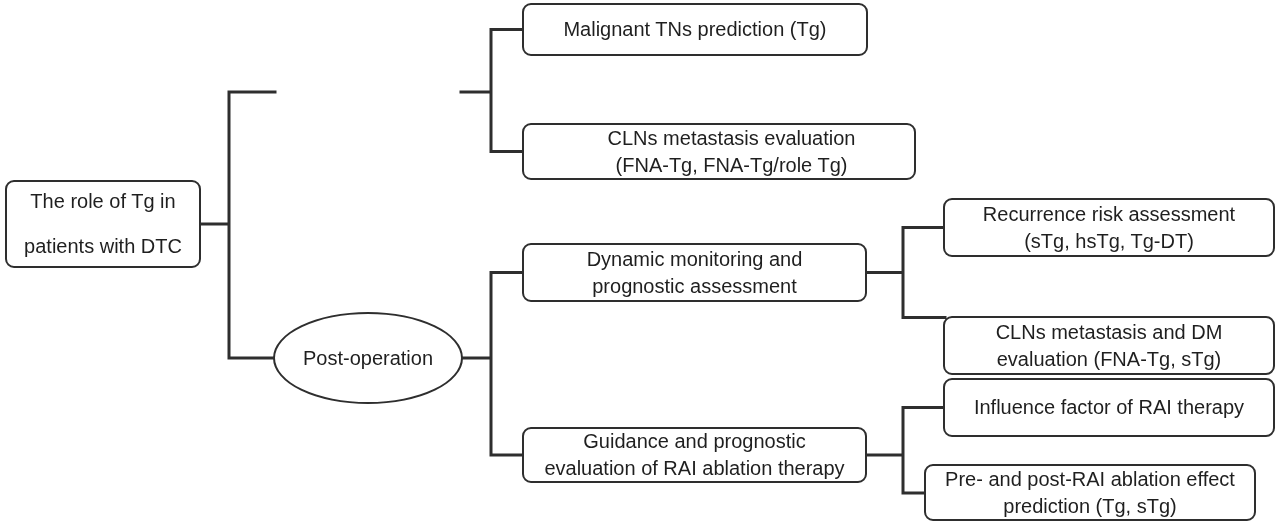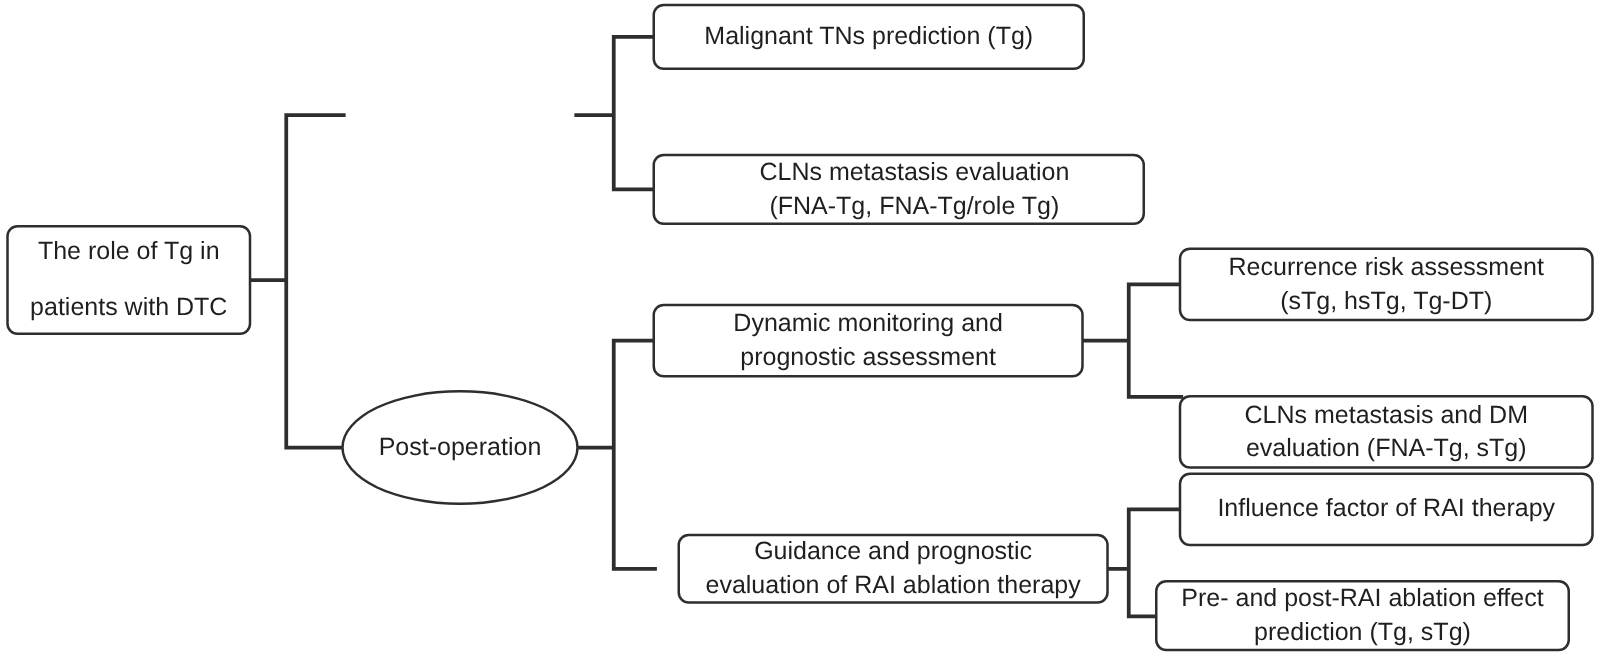--- a/index.html
+++ b/index.html
@@ -47,21 +47,21 @@
   .rect { border-radius: 9px; }
   .ellipse { border-radius: 50%; }
 
   
   .n-root       { left: 5px;   top: 180px; width: 196px; height: 88px; gap: 18px; }
   .n-preop      { left: 273px; top: 46px;  width: 190px; height: 92px; }
   .n-postop     { left: 273px; top: 312px; width: 190px; height: 92px; }
   .n-malignant  { left: 522px; top: 3px;   width: 346px; height: 53px; }
   .n-clns-eval  { left: 522px; top: 123px; width: 394px; height: 57px; padding-left: 25px; }
   .n-dynamic    { left: 522px; top: 243px; width: 345px; height: 59px; }
-  .n-guidance   { left: 522px; top: 427px; width: 345px; height: 56px; margin-left: 20px; }
+  .n-guidance   { left: 522px; top: 427px; width: 345px; height: 56px; }
   .n-recurrence { left: 943px; top: 198px; width: 332px; height: 59px; }
   .n-clns-dm    { left: 943px; top: 288px; width: 332px; height: 59px; margin-top: 28px; }
   .n-influence  { left: 943px; top: 378px; width: 332px; height: 59px; }
   .n-prepost    { left: 924px; top: 464px; width: 332px; height: 57px; }
 </style>
 </head>
 <body>
 
 <div class="canvas">
 

